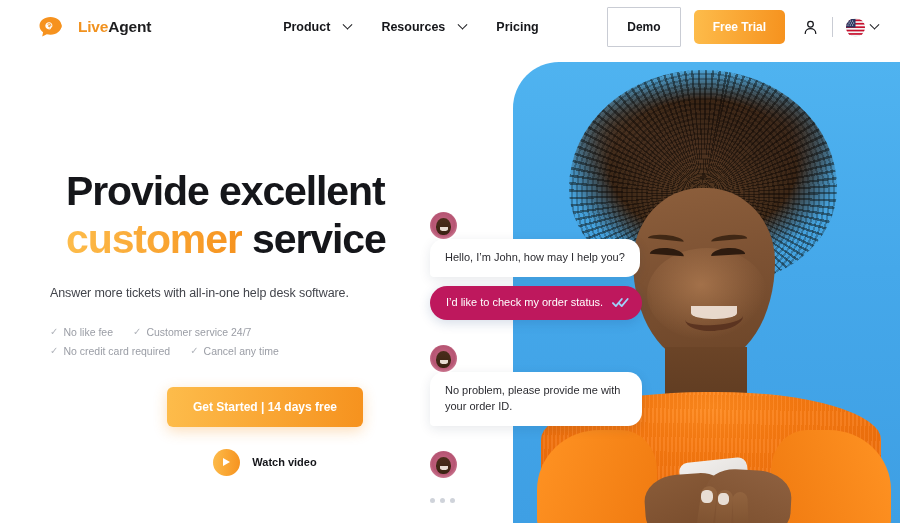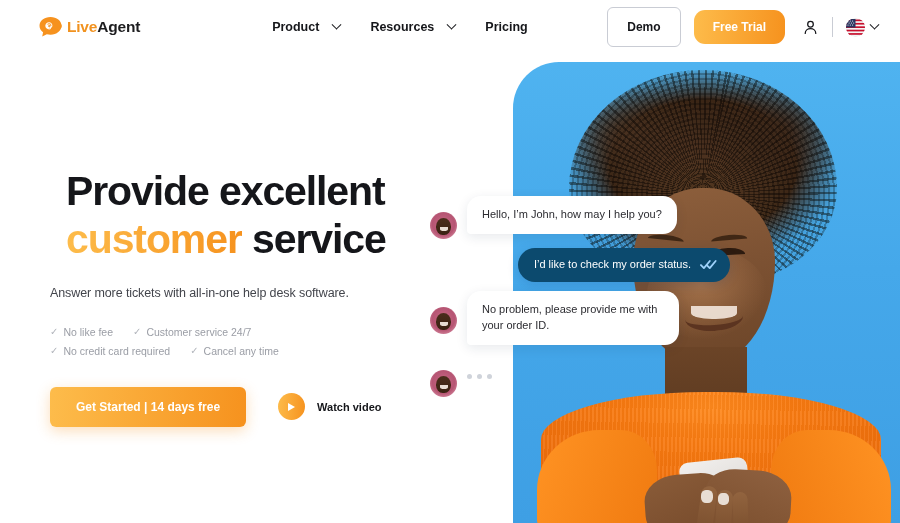--- a/index.html
+++ b/index.html
@@ -28,21 +28,21 @@
     height: 54px;
     display: flex;
     align-items: center;
     z-index: 40;
     background: #ffffff;
   }
 
   .logo {
     display: flex;
     align-items: center;
-    gap: 3px;
+    gap: 14px;
     margin-left: 38px;
     cursor: pointer;
   }
   .logo-mark {
     position: relative;
     width: 26px;
     height: 22px;
   }
   .logo-text {
     font-size: 15.5px;
@@ -85,34 +85,34 @@
     margin-right: 22px;
     gap: 0;
   }
 
   .btn-demo {
     font-size: 12px;
     font-weight: 700;
     color: #15161a;
     background: #fff;
     border: 1.4px solid #c9ccd4;
-    border-radius: 6px;
+    border-radius: 1px;
     padding: 12px 19px;
     cursor: pointer;
     white-space: nowrap;
     margin-right: 13px;
     font-family: "Liberation Sans", sans-serif;
   }
   .btn-trial {
     font-size: 12px;
     font-weight: 700;
     color: #ffffff;
     background: linear-gradient(95deg, #FDBC4B 0%, #F6921E 100%);
     border: none;
-    border-radius: 11px;
+    border-radius: 5px;
     padding: 10px 19px;
     cursor: pointer;
     white-space: nowrap;
     margin-right: 17px;
     font-family: "Liberation Sans", sans-serif;
   }
   .user-icon { cursor: pointer; display: flex; align-items: center; }
   .divider-v {
     width: 1px; height: 20px;
     background: #c9ccd4;
@@ -297,20 +297,21 @@
     position: absolute;
     left: 430px;
     top: 196px;
     width: 300px;
     z-index: 20;
   }
   .chat-row {
     display: flex;
     align-items: flex-start;
     margin-bottom: 9px;
+    flex-direction: column;
   }
   .chat-row.right { justify-content: flex-end; }
 
   .avatar {
     width: 27px; height: 27px;
     border-radius: 50%;
     flex: none;
     margin-right: 10px;
     margin-top: 16px;
     position: relative;
@@ -339,21 +340,21 @@
     padding: 11px 15px;
     max-width: 212px;
   }
   .bubble-in {
     background: #ffffff;
     color: #2b2b30;
     border-radius: 14px 14px 14px 4px;
     box-shadow: 0 3px 12px rgba(20,40,70,0.10);
   }
   .bubble-out {
-    background: #0c4a6e;
+    background: #be185d;
     color: #ffffff;
     border-radius: 18px;
     padding: 9px 13px 9px 16px;
     display: flex;
     align-items: center;
     gap: 9px;
     white-space: nowrap;
     box-shadow: 0 3px 12px rgba(20,60,120,0.18);
     max-width: none;
   }
@@ -413,21 +414,22 @@
     align-items: center;
     gap: 5px;
     white-space: nowrap;
   }
   .perk .tick { font-size: 10px; color: #b2b5bc; }
 
   .cta {
     margin-top: 30px;
     display: flex;
     align-items: center;
-    gap: 32px;
+    gap: 22px;
+    flex-direction: column;
   }
   .btn-started {
     background: linear-gradient(95deg, #FDBC4B 0%, #F6921E 100%);
     color: #ffffff;
     font-size: 12px;
     font-weight: 700;
     border: none;
     border-radius: 6px;
     padding: 13px 26px;
     cursor: pointer;

